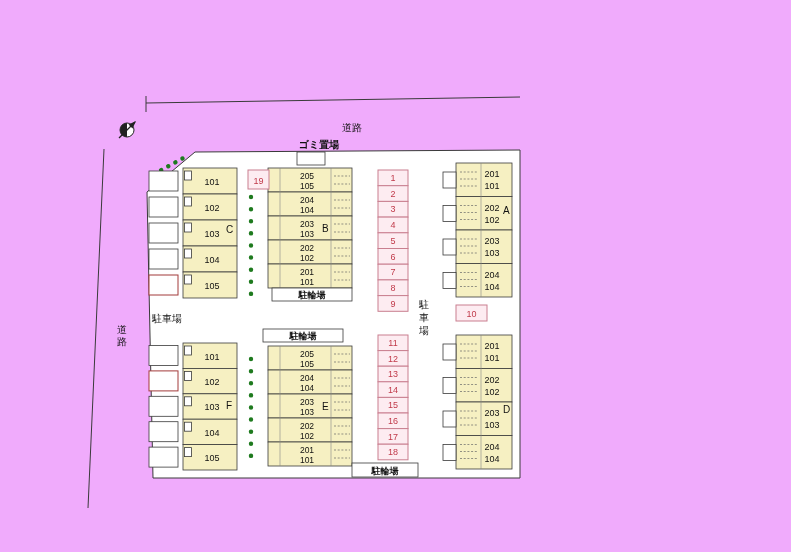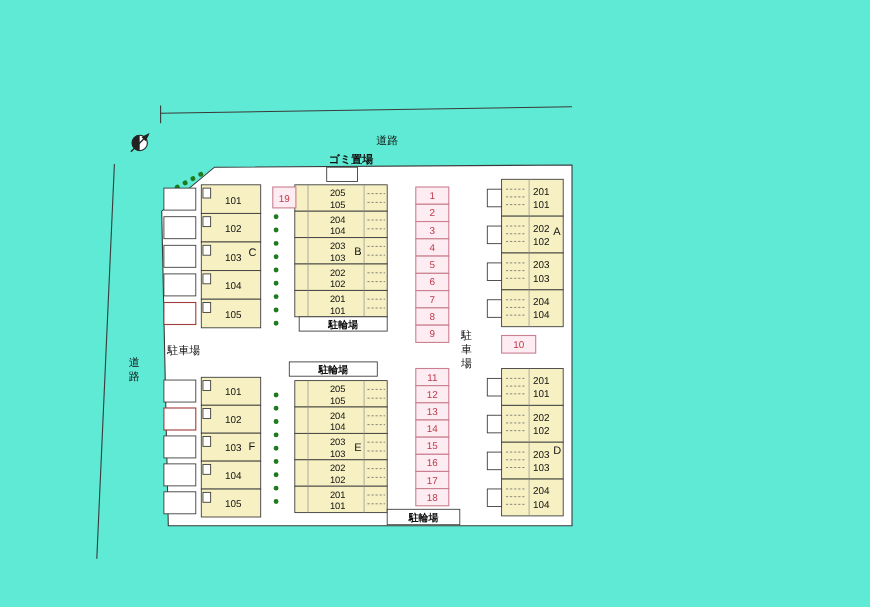--- a/index.html
+++ b/index.html
@@ -1,16 +1,16 @@
 <!DOCTYPE html>
 <html><head>
 <meta charset="utf-8">
 <style>
   html,body{margin:0;padding:0;background:#fff;}
-  #stage{position:relative;width:791px;height:552px;background:#5eead4;overflow:hidden;}
+  #stage{position:relative;width:791px;height:552px;background:#f0abfc;overflow:hidden;}
   svg{display:block;}
   text{font-family:"Liberation Sans","DejaVu Sans",sans-serif;fill:#111;}
   .t9{font-size:9px}.t85{font-size:8.5px}.t10{font-size:10px}.tb{font-weight:bold}
   .tp{font-size:9px;fill:#c03a4a}
   .tc{text-anchor:middle}
   .unit{fill:#f6f0c2;stroke:#3a3a3a;stroke-width:.8}
   .white{fill:#fff;stroke:#3a3a3a;stroke-width:.8}
   .whiteR{fill:#fff;stroke:#a23b3b;stroke-width:1}
   .park{fill:#fdecf1;stroke:#c97f8f;stroke-width:1}
   .bdry{fill:#fff;stroke:#3a3a3a;stroke-width:1}

